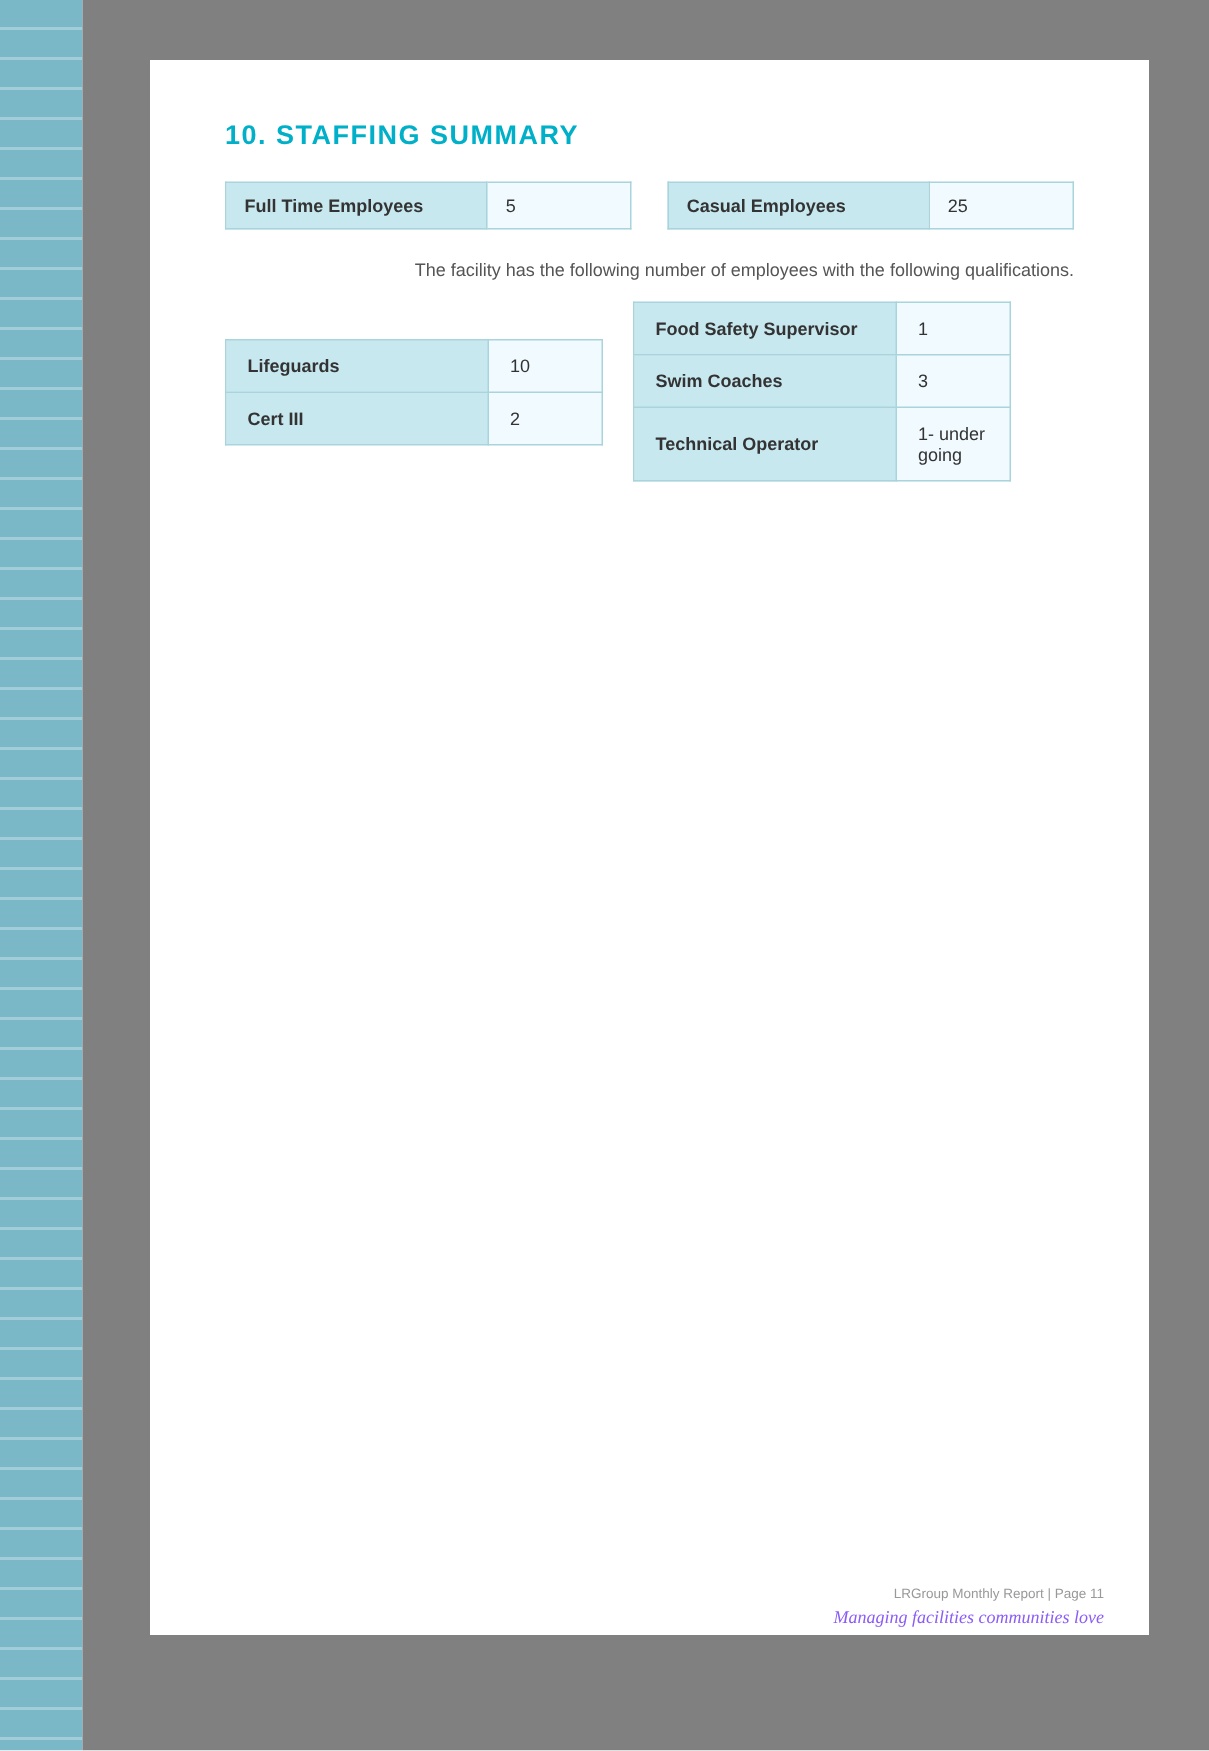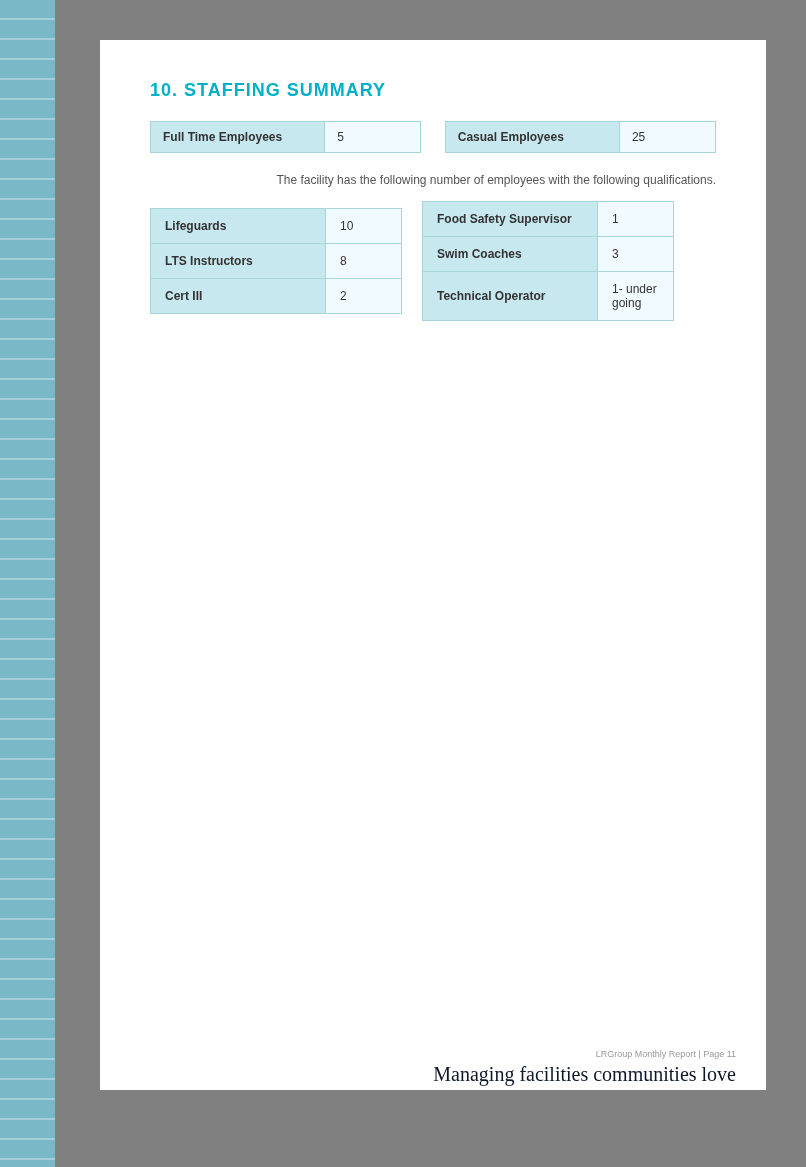--- a/index.html
+++ b/index.html
@@ -139,22 +139,23 @@
     }
 
     .footer-report-text {
       font-size: 9px;
       color: #999;
       margin-bottom: 4px;
     }
 
     .footer-tagline {
       font-family: 'Georgia', serif;
-      font-size: 20px;
-      color: #0f172a;
+      font-style: italic;
+      font-size: 12px;
+      color: #8b5cf6;
     }
   </style>
 </head>
 <body>
 
 <div class="left-sidebar">
   <div class="wave-pattern"></div>
 </div>
 
 <div class="main-content">
@@ -180,24 +181,20 @@
     <div class="intro-text qual-section">The facility has the following number of employees with the following qualifications.</div>
 
     <div class="qual-tables-wrapper">
       <table class="qual-table">
         <tbody id="qual-left-tbody">
         <tr>
               <td class="qlabel">Lifeguards</td>
               <td class="qvalue">10</td>
             </tr>
             <tr>
-              <td class="qlabel">LTS Instructors</td>
-              <td class="qvalue">8</td>
-            </tr>
-            <tr>
               <td class="qlabel">Cert III</td>
               <td class="qvalue">2</td>
             </tr>
           </tbody>
       </table>
       <table class="qual-table">
         <tbody id="qual-right-tbody">
         <tr>
               <td class="qlabel">Food Safety Supervisor</td>
               <td class="qvalue">1</td>

